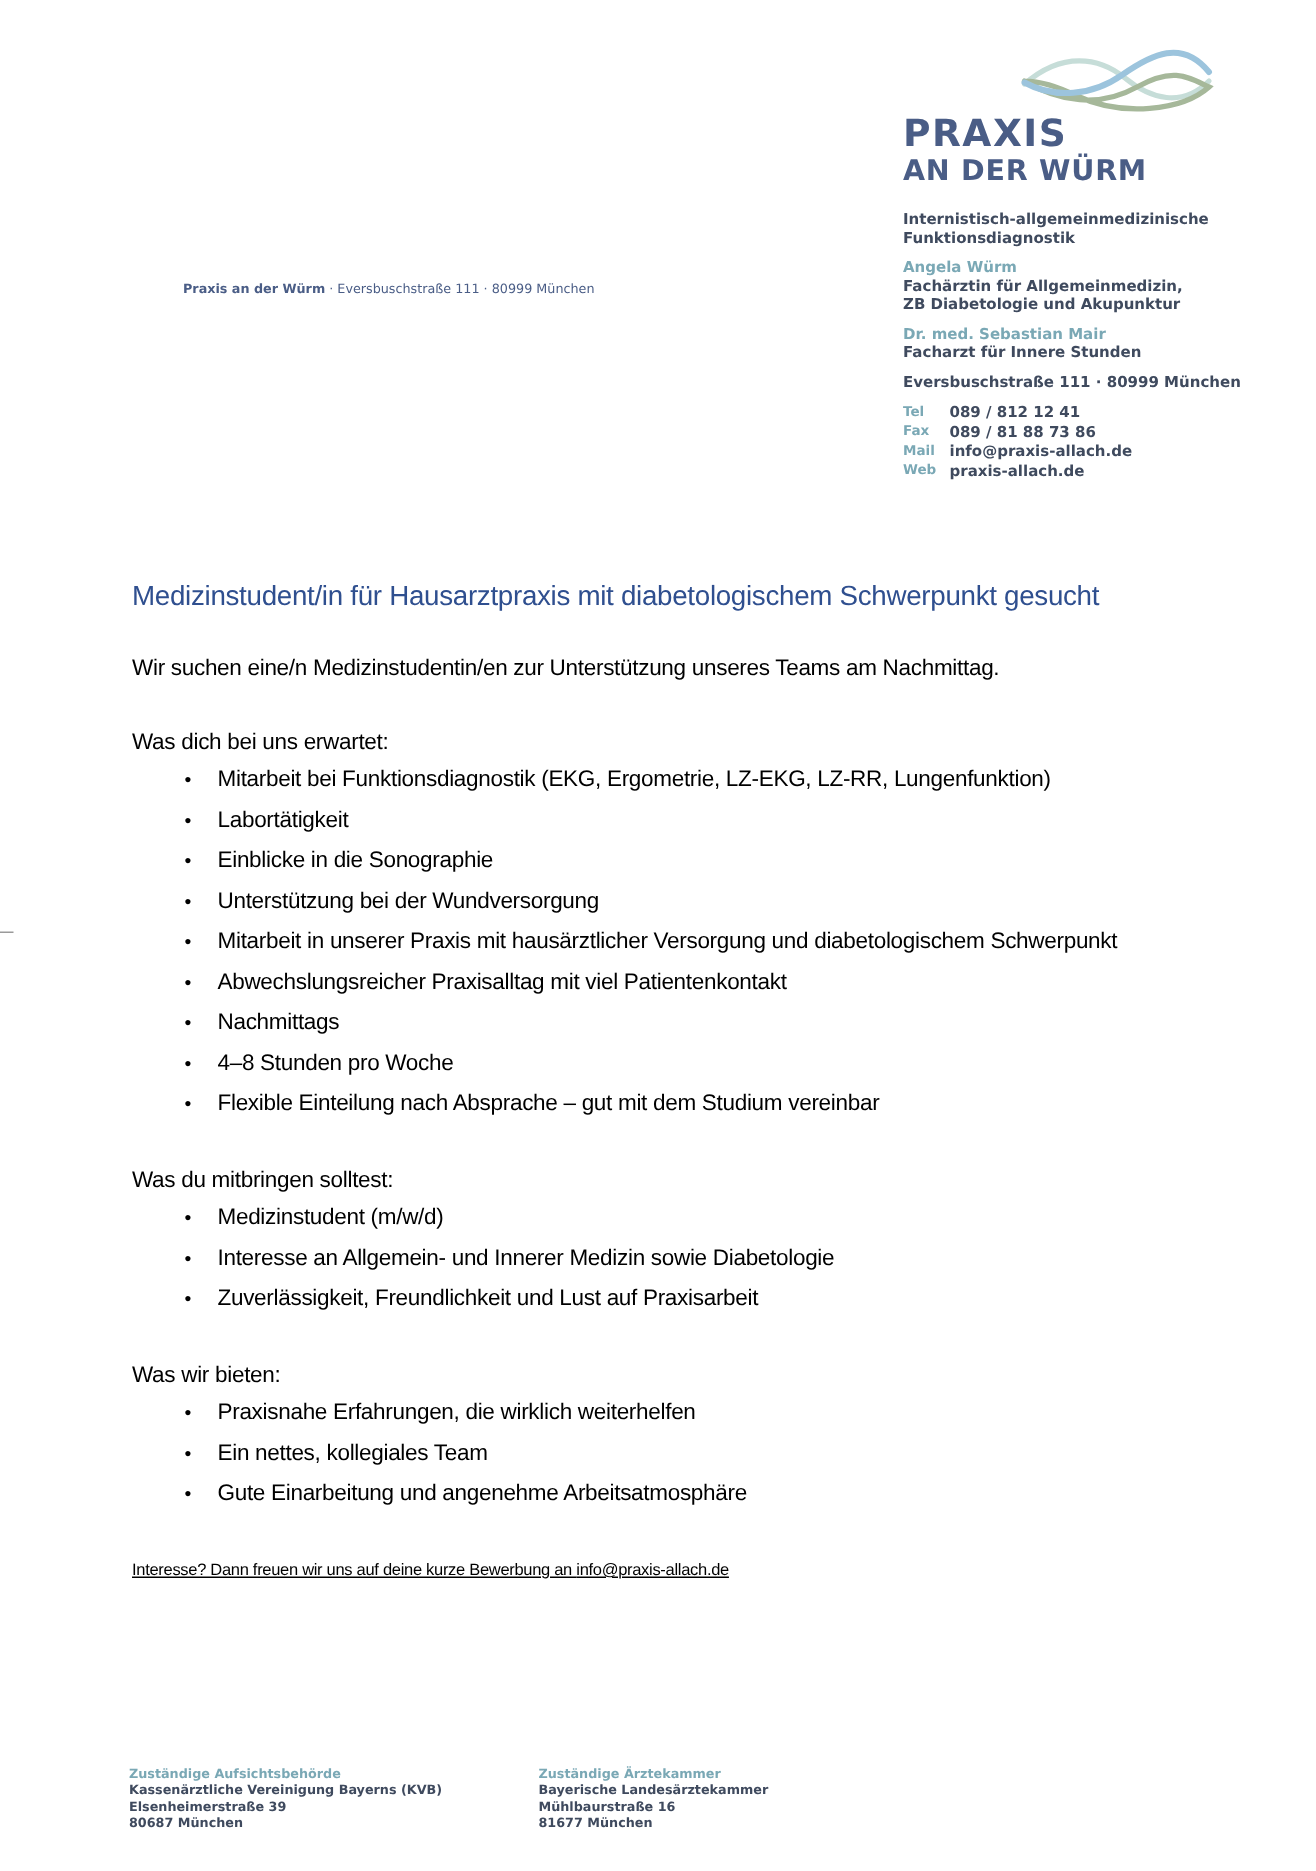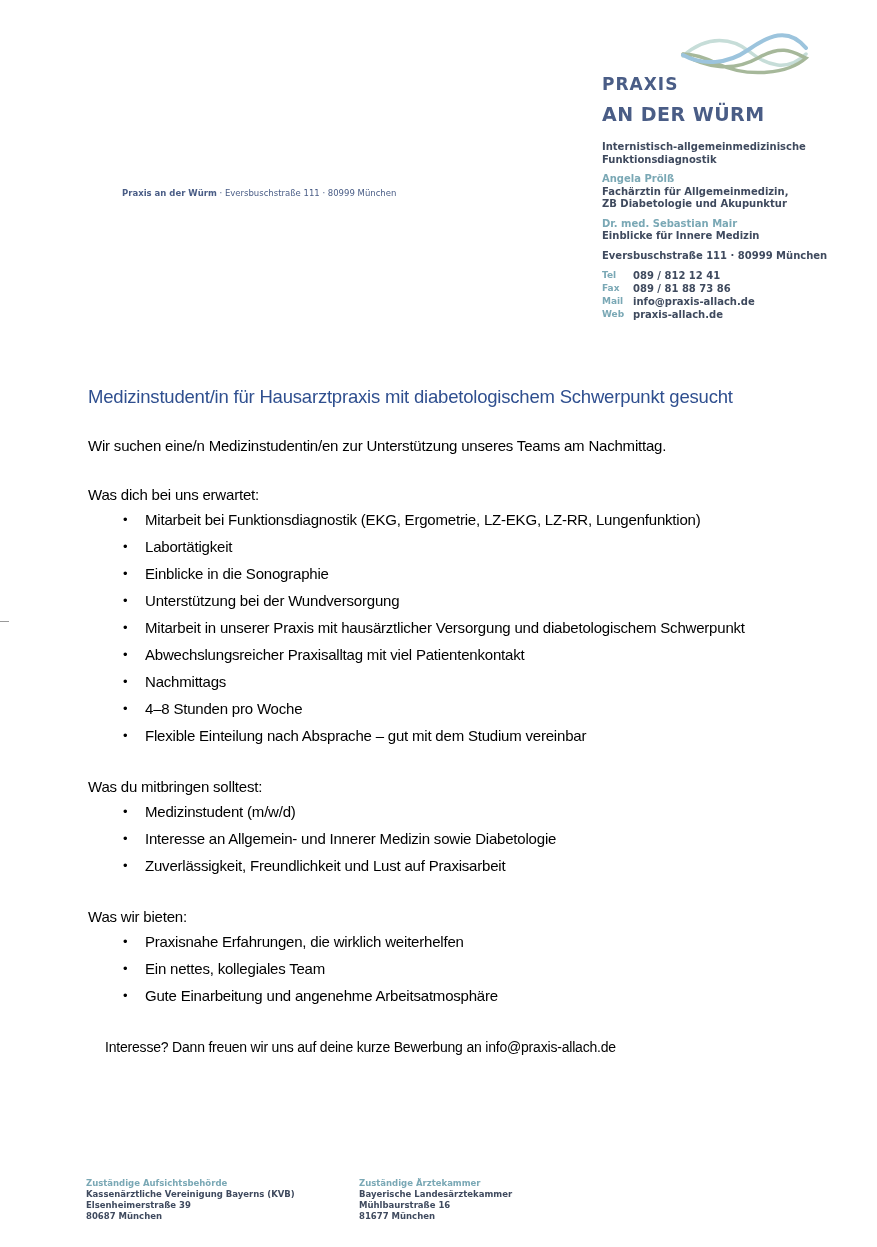--- a/index.html
+++ b/index.html
@@ -41,21 +41,21 @@
       position: absolute;
       left: 2px;
       font-family: "DejaVu Sans", sans-serif;
       font-weight: bold;
       color: #4a5d86;
       letter-spacing: 0.5px;
       white-space: nowrap;
     }
     .logo-line1 {
       top: 46px;
-      font-size: 17px;
+      font-size: 25px;
       letter-spacing: 1px;
     }
     .logo-line2 {
       top: 75px;
       font-size: 19px;
     }
     
     .letterhead {
       position: absolute;
       left: 602px;
@@ -136,24 +136,25 @@
       letter-spacing: -0.2px;
       white-space: nowrap;
     }
     ul.bullets li .bullet {
       position: absolute;
       left: 35px;
       top: 0;
       font-size: 13px;
     }
     .closing {
-      font-size: 14px;
-      margin: 27px 0 0 17px;
+      font-size: 11px;
+      margin: 27px 0 0 0;
       line-height: 22px;
       letter-spacing: -0.2px;
+      text-decoration: underline;
     }
     
     .footer-col {
       position: absolute;
       top: 1178px;
       font-family: "DejaVu Sans", sans-serif;
       font-size: 8.5px;
       line-height: 11px;
       color: #3f4a5e;
       font-weight: bold;
@@ -179,27 +180,27 @@
   <div class="logo-line1">PRAXIS</div>
   <div class="logo-line2">AN DER WÜRM</div>
 </div>
 
 <div class="letterhead">
   <div class="block">
     <div>Internistisch-allgemeinmedizinische</div>
     <div>Funktionsdiagnostik</div>
   </div>
   <div class="block">
-    <div class="accent">Angela Prölß</div>
+    <div class="accent">Angela Würm</div>
     <div>Fachärztin für Allgemeinmedizin,</div>
     <div>ZB Diabetologie und Akupunktur</div>
   </div>
   <div class="block">
     <div class="accent">Dr. med. Sebastian Mair</div>
-    <div>Einblicke für Innere Medizin</div>
+    <div>Facharzt für Innere Stunden</div>
   </div>
   <div class="block">Eversbuschstraße 111 · 80999 München</div>
   <div>
     <div class="contact-row">
       <span class="contact-label">Tel</span>
       <span>089 / 812 12 41</span>
     </div>
     <div class="contact-row">
       <span class="contact-label">Fax</span>
       <span>089 / 81 88 73 86</span>

